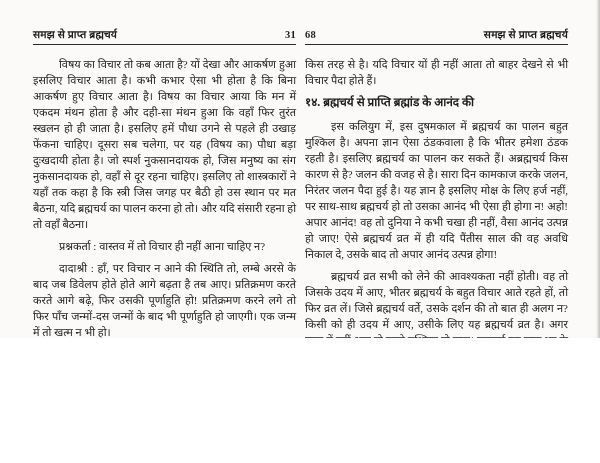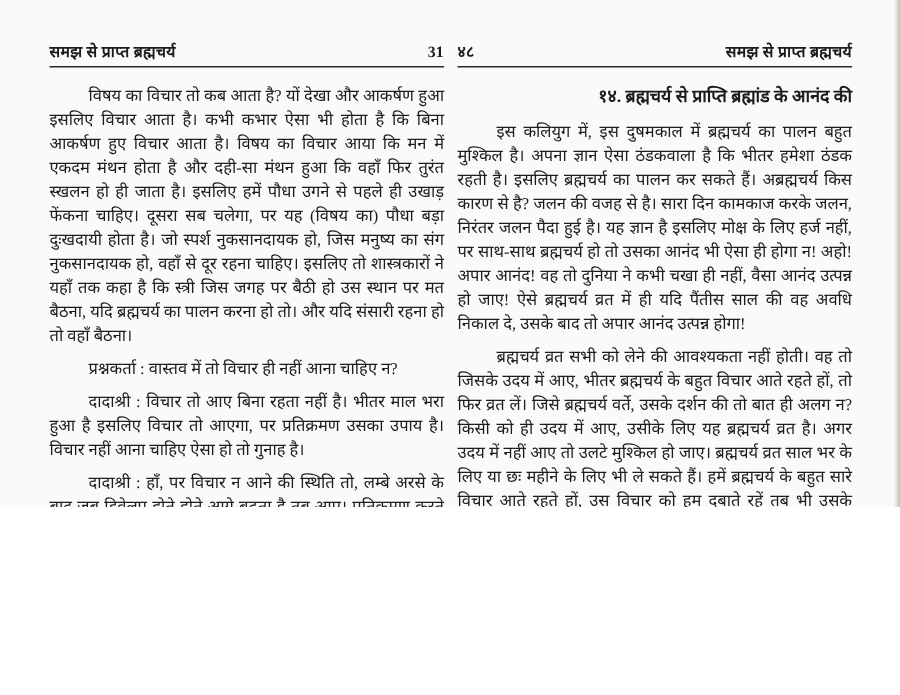--- a/index.html
+++ b/index.html
@@ -45,52 +45,52 @@
     line-height: 16px;
     text-align: justify;
   }
   .para {
     margin: 0 0 6px 0;
     text-indent: 26px;
   }
   .para.no-indent { text-indent: 0; }
   .speaker { font-weight: normal; }
   .section-heading {
-    text-align: right;
+    text-align: left;
     text-indent: 0;
     font-weight: bold;
     font-size: 11.8px;
     margin: 3px 0 8px 0;
   }
 </style>
 </head>
 <body>
 
 <div class="scan">
   <div class="pages">
 
     <div class="page left">
       <div class="running-header">
         <span>समझ से प्राप्त ब्रह्मचर्य</span>
         <span>31</span>
       </div>
       <div class="page-body" id="left-body">
           <p class="para">विषय का विचार तो कब आता है? यों देखा और आकर्षण हुआ इसलिए विचार आता है। कभी कभार ऐसा भी होता है कि बिना आकर्षण हुए विचार आता है। विषय का विचार आया कि मन में एकदम मंथन होता है और दही-सा मंथन हुआ कि वहाँ फिर तुरंत स्खलन हो ही जाता है। इसलिए हमें पौधा उगने से पहले ही उखाड़ फेंकना चाहिए। दूसरा सब चलेगा, पर यह (विषय का) पौधा बड़ा दुःखदायी होता है। जो स्पर्श नुकसानदायक हो, जिस मनुष्य का संग नुकसानदायक हो, वहाँ से दूर रहना चाहिए। इसलिए तो शास्त्रकारों ने यहाँ तक कहा है कि स्त्री जिस जगह पर बैठी हो उस स्थान पर मत बैठना, यदि ब्रह्मचर्य का पालन करना हो तो। और यदि संसारी रहना हो तो वहाँ बैठना।</p>
           <p class="para"><span class="speaker">प्रश्नकर्ता : </span>वास्तव में तो विचार ही नहीं आना चाहिए न?</p>
-          <p class="para"><span class="speaker">दादाश्री : </span>विचार तो आए बिना रहता नहीं है। भीतर माल भरा हुआ है इसलिए विचार तो आएगा, पर प्रतिक्रमण उसका उपाय है। विचार नहीं आना चाहिए ऐसा हो तो गुनाह है।</p>
           <p class="para"><span class="speaker">दादाश्री : </span>हाँ, पर विचार न आने की स्थिति तो, लम्बे अरसे के बाद जब डिवेलप होते होते आगे बढ़ता है तब आए। प्रतिक्रमण करते करते आगे बढ़े, फिर उसकी पूर्णाहुति हो! प्रतिक्रमण करने लगे तो फिर पाँच जन्मों-दस जन्मों के बाद भी पूर्णाहुति हो जाएगी। एक जन्म में तो खत्म न भी हो।</p>
         </div>
     </div>
 
     <div class="page right">
       <div class="running-header">
-        <span>४८</span>
+        <span>68</span>
         <span>समझ से प्राप्त ब्रह्मचर्य</span>
       </div>
       <div class="page-body" id="right-body">
+          <p class="para no-indent">किस तरह से है। यदि विचार यों ही नहीं आता तो बाहर देखने से भी विचार पैदा होते हैं।</p>
           <p class="section-heading">१४. ब्रह्मचर्य से प्राप्ति ब्रह्मांड के आनंद की</p>
           <p class="para">इस कलियुग में, इस दुषमकाल में ब्रह्मचर्य का पालन बहुत मुश्किल है। अपना ज्ञान ऐसा ठंडकवाला है कि भीतर हमेशा ठंडक रहती है। इसलिए ब्रह्मचर्य का पालन कर सकते हैं। अब्रह्मचर्य किस कारण से है? जलन की वजह से है। सारा दिन कामकाज करके जलन, निरंतर जलन पैदा हुई है। यह ज्ञान है इसलिए मोक्ष के लिए हर्ज नहीं, पर साथ-साथ ब्रह्मचर्य हो तो उसका आनंद भी ऐसा ही होगा न! अहो! अपार आनंद! वह तो दुनिया ने कभी चखा ही नहीं, वैसा आनंद उत्पन्न हो जाए! ऐसे ब्रह्मचर्य व्रत में ही यदि पैंतीस साल की वह अवधि निकाल दे, उसके बाद तो अपार आनंद उत्पन्न होगा!</p>
           <p class="para">ब्रह्मचर्य व्रत सभी को लेने की आवश्यकता नहीं होती। वह तो जिसके उदय में आए, भीतर ब्रह्मचर्य के बहुत विचार आते रहते हों, तो फिर व्रत लें। जिसे ब्रह्मचर्य वर्ते, उसके दर्शन की तो बात ही अलग न? किसी को ही उदय में आए, उसीके लिए यह ब्रह्मचर्य व्रत है। अगर उदय में नहीं आए तो उलटे मुश्किल हो जाए। ब्रह्मचर्य व्रत साल भर के लिए या छः महीने के लिए भी ले सकते हैं। हमें ब्रह्मचर्य के बहुत सारे विचार आते रहते हों, उस विचार को हम दबाते रहें तब भी उसके विचार आते रहते हों, तभी ब्रह्मचर्य व्रत माँगना; वर्ना यह ब्रह्मचर्य व्रत माँगने जैसा नहीं है। यहाँ ब्रह्मचर्य व्रत लेने के पश्चात् उसे तोड़ना महान अपराध है। आपको किसी ने बाध्य नहीं किया कि आप ब्रह्मचर्य व्रत लें ही।</p>
           <p class="para">इस काल में तो ब्रह्मचर्य व्रत सारी ज़िन्दगी का दिया जाए ऐसा नहीं है। देना ही जोखिम है। साल भर के लिए दे सकते हैं। बाकी सारी ज़िन्दगी की आज्ञा ली और यदि वह गिरे तो खुद तो गिरे पर हमें भी निमित्त बनाएँ। फिर हम महाविदेह क्षेत्र में वीतराग भगवान के पास बैठे हों तो वहाँ भी आए और हमें खड़ा करे और कहे, 'क्यों आज्ञा दी थी? आपको सयाना</p>
         </div>
     </div>
 
   </div>
   <div class="edge-shadow"></div>
 </div>

